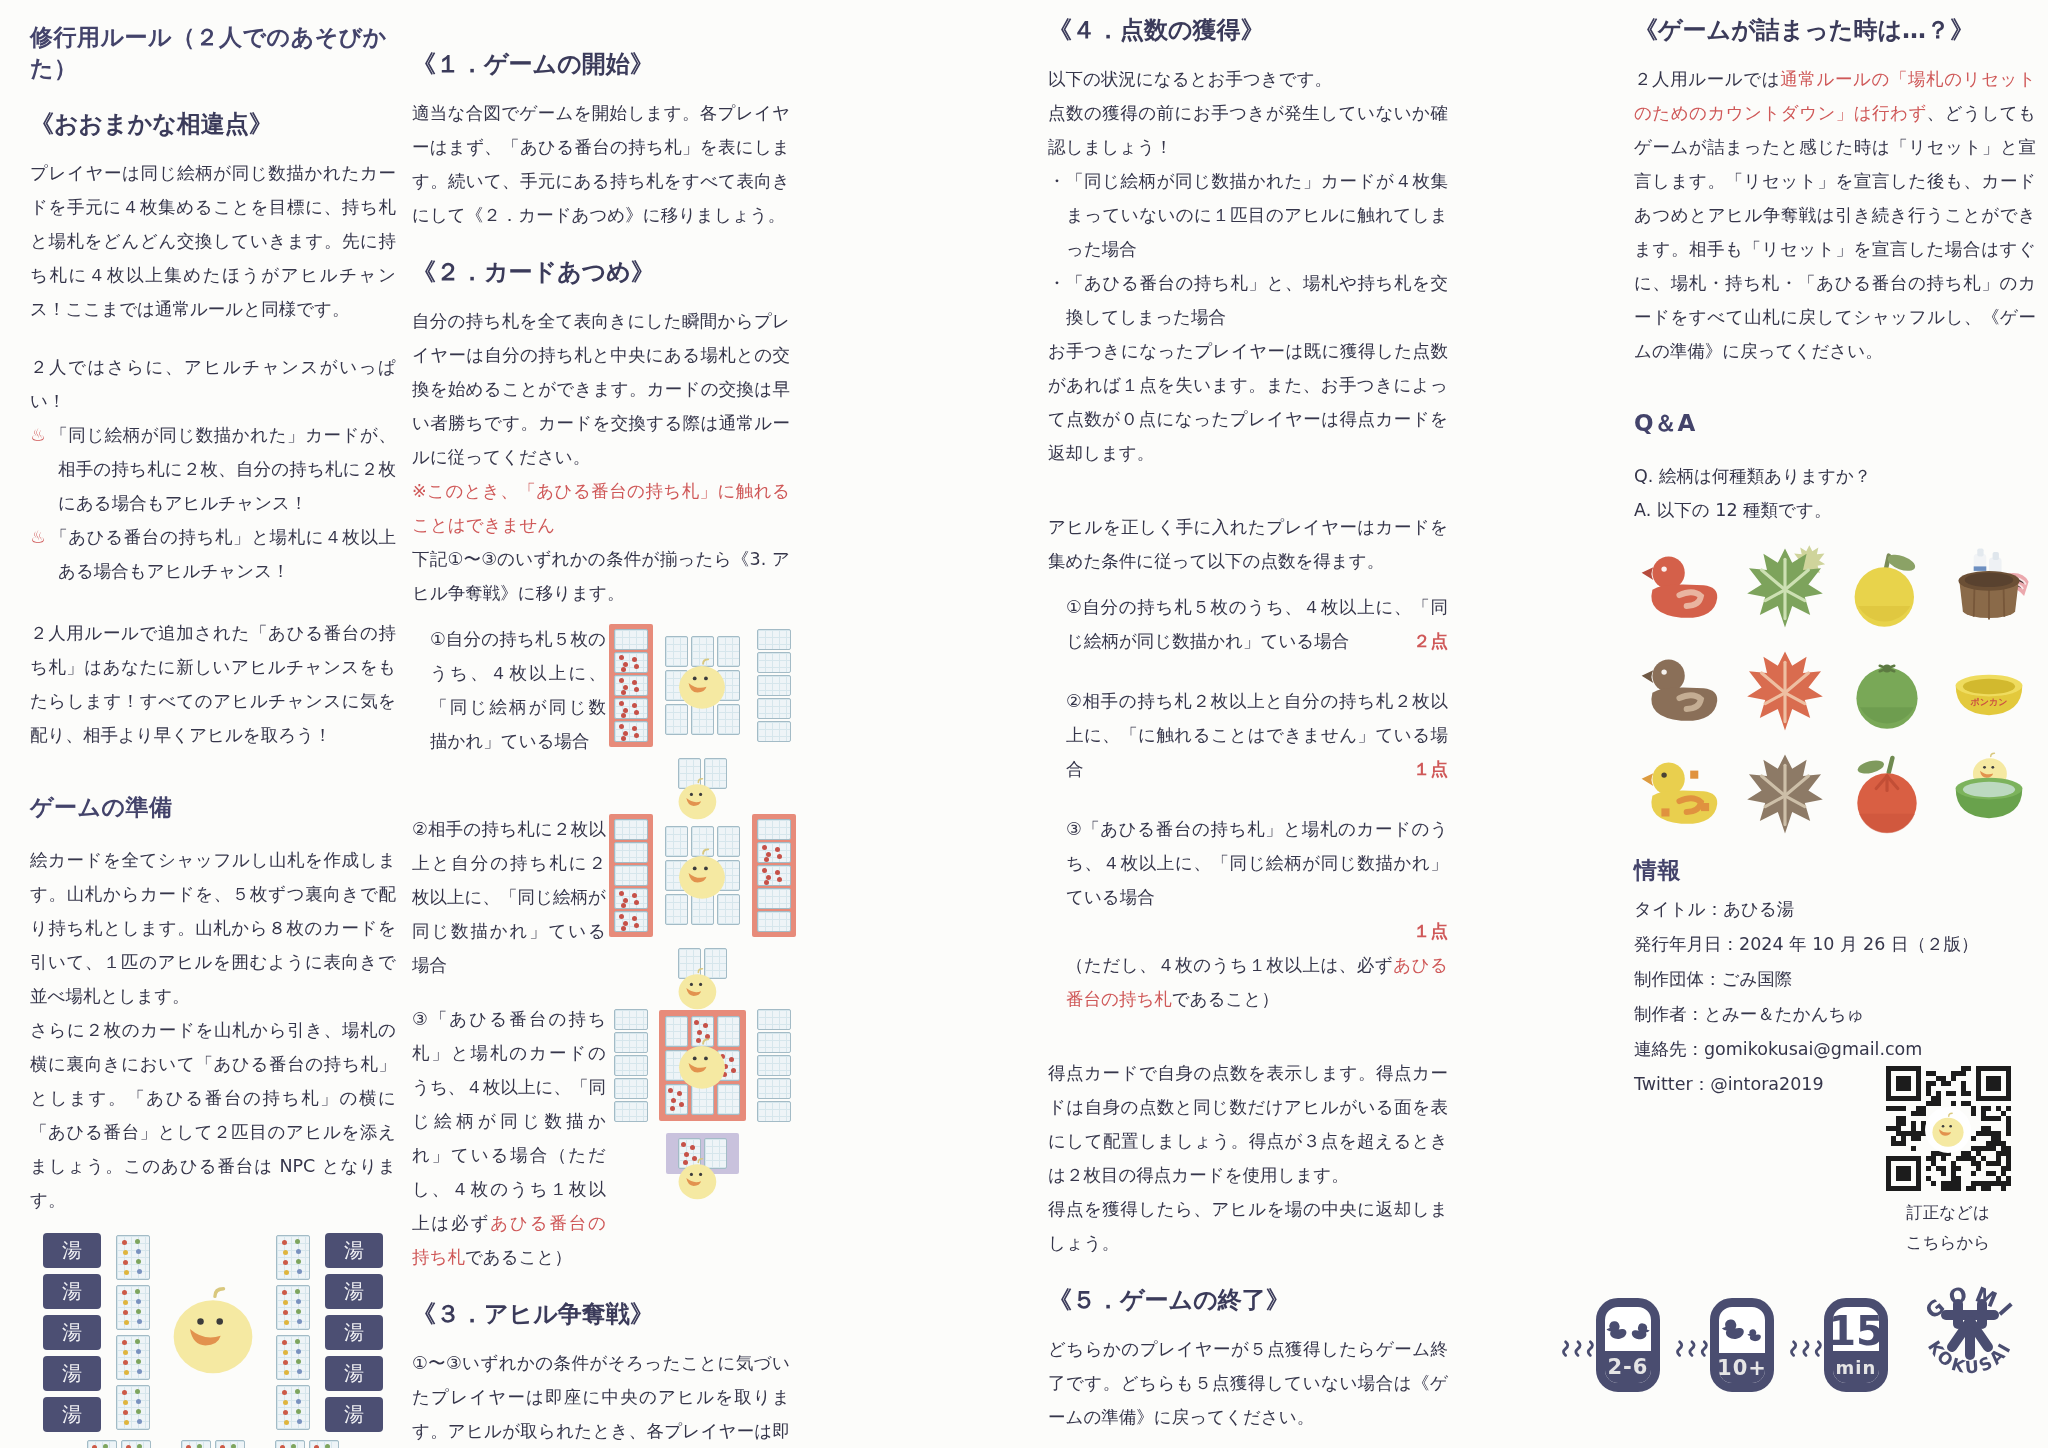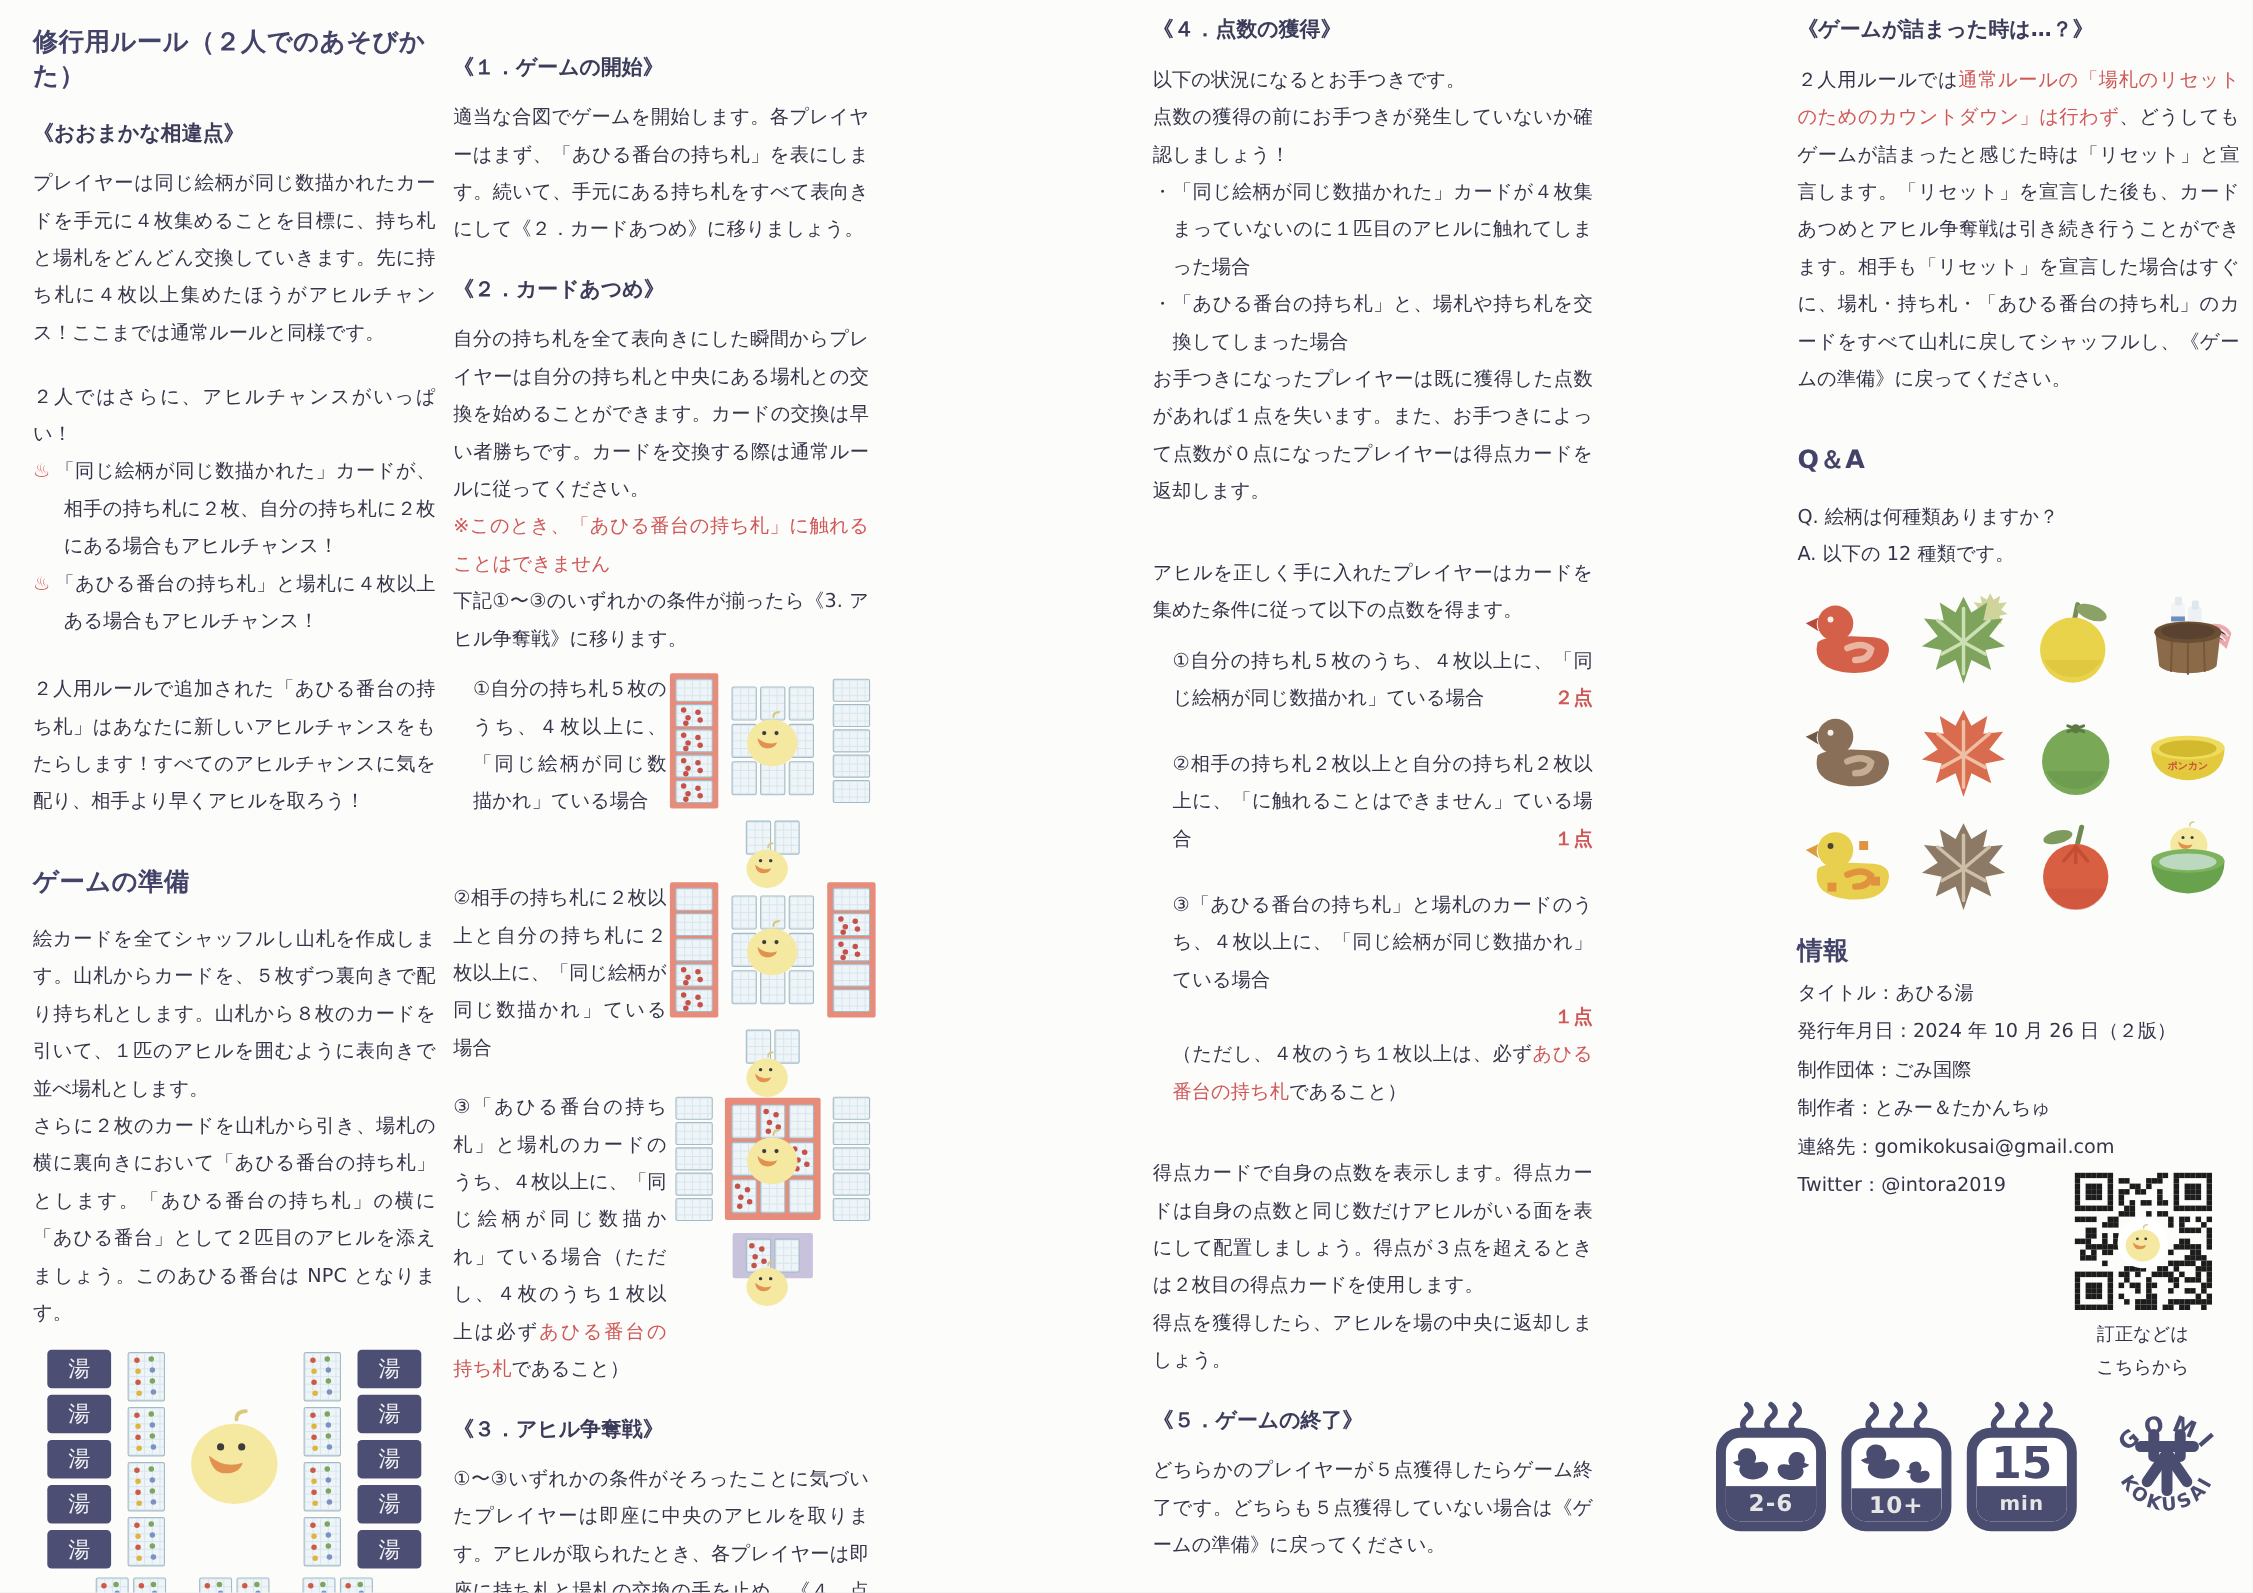--- a/index.html
+++ b/index.html
@@ -7,21 +7,21 @@
   .page{position:relative;width:2048px;height:1448px;background:#fcfcfa;
         font-family:"DejaVu Sans",sans-serif;color:#35354a;overflow:hidden;}
   .col{position:absolute;top:0;}
   #col1{left:30px;width:366px;padding-top:22px;}
   #col2{left:412px;width:378px;padding-top:48px;}
   #col3{left:1048px;width:400px;padding-top:14px;}
   #col4{left:1634px;width:402px;padding-top:14px;}
 
   p{margin:0 0 12px;font-size:17.5px;line-height:34px;text-align:justify;}
   .h-big{font-size:23px;font-weight:bold;color:#43436a;margin:0 0 20px;letter-spacing:.5px;}
-  .h-sec{font-size:19px;font-weight:bold;color:#3b3b5a;margin:24px 0 16px;}
+  .h-sec{font-size:24px;font-weight:bold;color:#3b3b5a;margin:24px 0 16px;}
   .red{color:#cf5858;}
   .hs-item{padding-left:28px;text-indent:-28px;margin-bottom:0;}
   .hs{color:#cf5858;margin-right:4px;}
   .tight{margin-bottom:0;}
   .gap{height:28px;}
   .gap-s{height:12px;}
   .fault{padding-left:18px;text-indent:-18px;margin-bottom:0;}
   .indent1{padding-left:18px;}
 
   
@@ -78,21 +78,21 @@
   .info-indent{padding-left:106px;}
 
   .qr-block{position:absolute;left:244px;top:1066px;width:140px;text-align:center;}
   .qr{width:128px;height:128px;position:relative;margin:0 auto;}
   .qr-duck{position:absolute;left:50%;top:50%;transform:translate(-50%,-50%);
            background:#fff;border-radius:50%;width:46px;height:46px;
            display:flex;align-items:center;justify-content:center;}
   .qr-caption{font-size:16.5px;line-height:30px;margin-top:4px;}
 
   .badges-row{position:absolute;left:-74px;top:1262px;display:flex;gap:14px;align-items:flex-end;}
-  .badge{width:100px;display:flex;flex-direction:column;align-items:center;}
+  .badge{width:100px;display:flex;flex-direction:row;align-items:center;}
   .b-steam{margin-bottom:-5px;}
   .b-frame{width:100px;height:94px;border:9px solid #4a4d70;border-radius:22px;background:#fff;
            position:relative;overflow:hidden;display:flex;flex-direction:column;box-sizing:border-box;}
   .b-art{flex:1;display:flex;align-items:flex-end;justify-content:center;color:#4a4d70;}
   .b-band{height:32px;background:#4a4d70;color:#e5e5e5;font-weight:bold;font-size:21px;
           display:flex;align-items:center;justify-content:center;letter-spacing:1px;}
   .b-15{font-size:40px;font-weight:bold;color:#4a4d70;line-height:40px;}
   .logo-wrap{width:124px;height:130px;margin-left:6px;}
 </style>
 </head>

